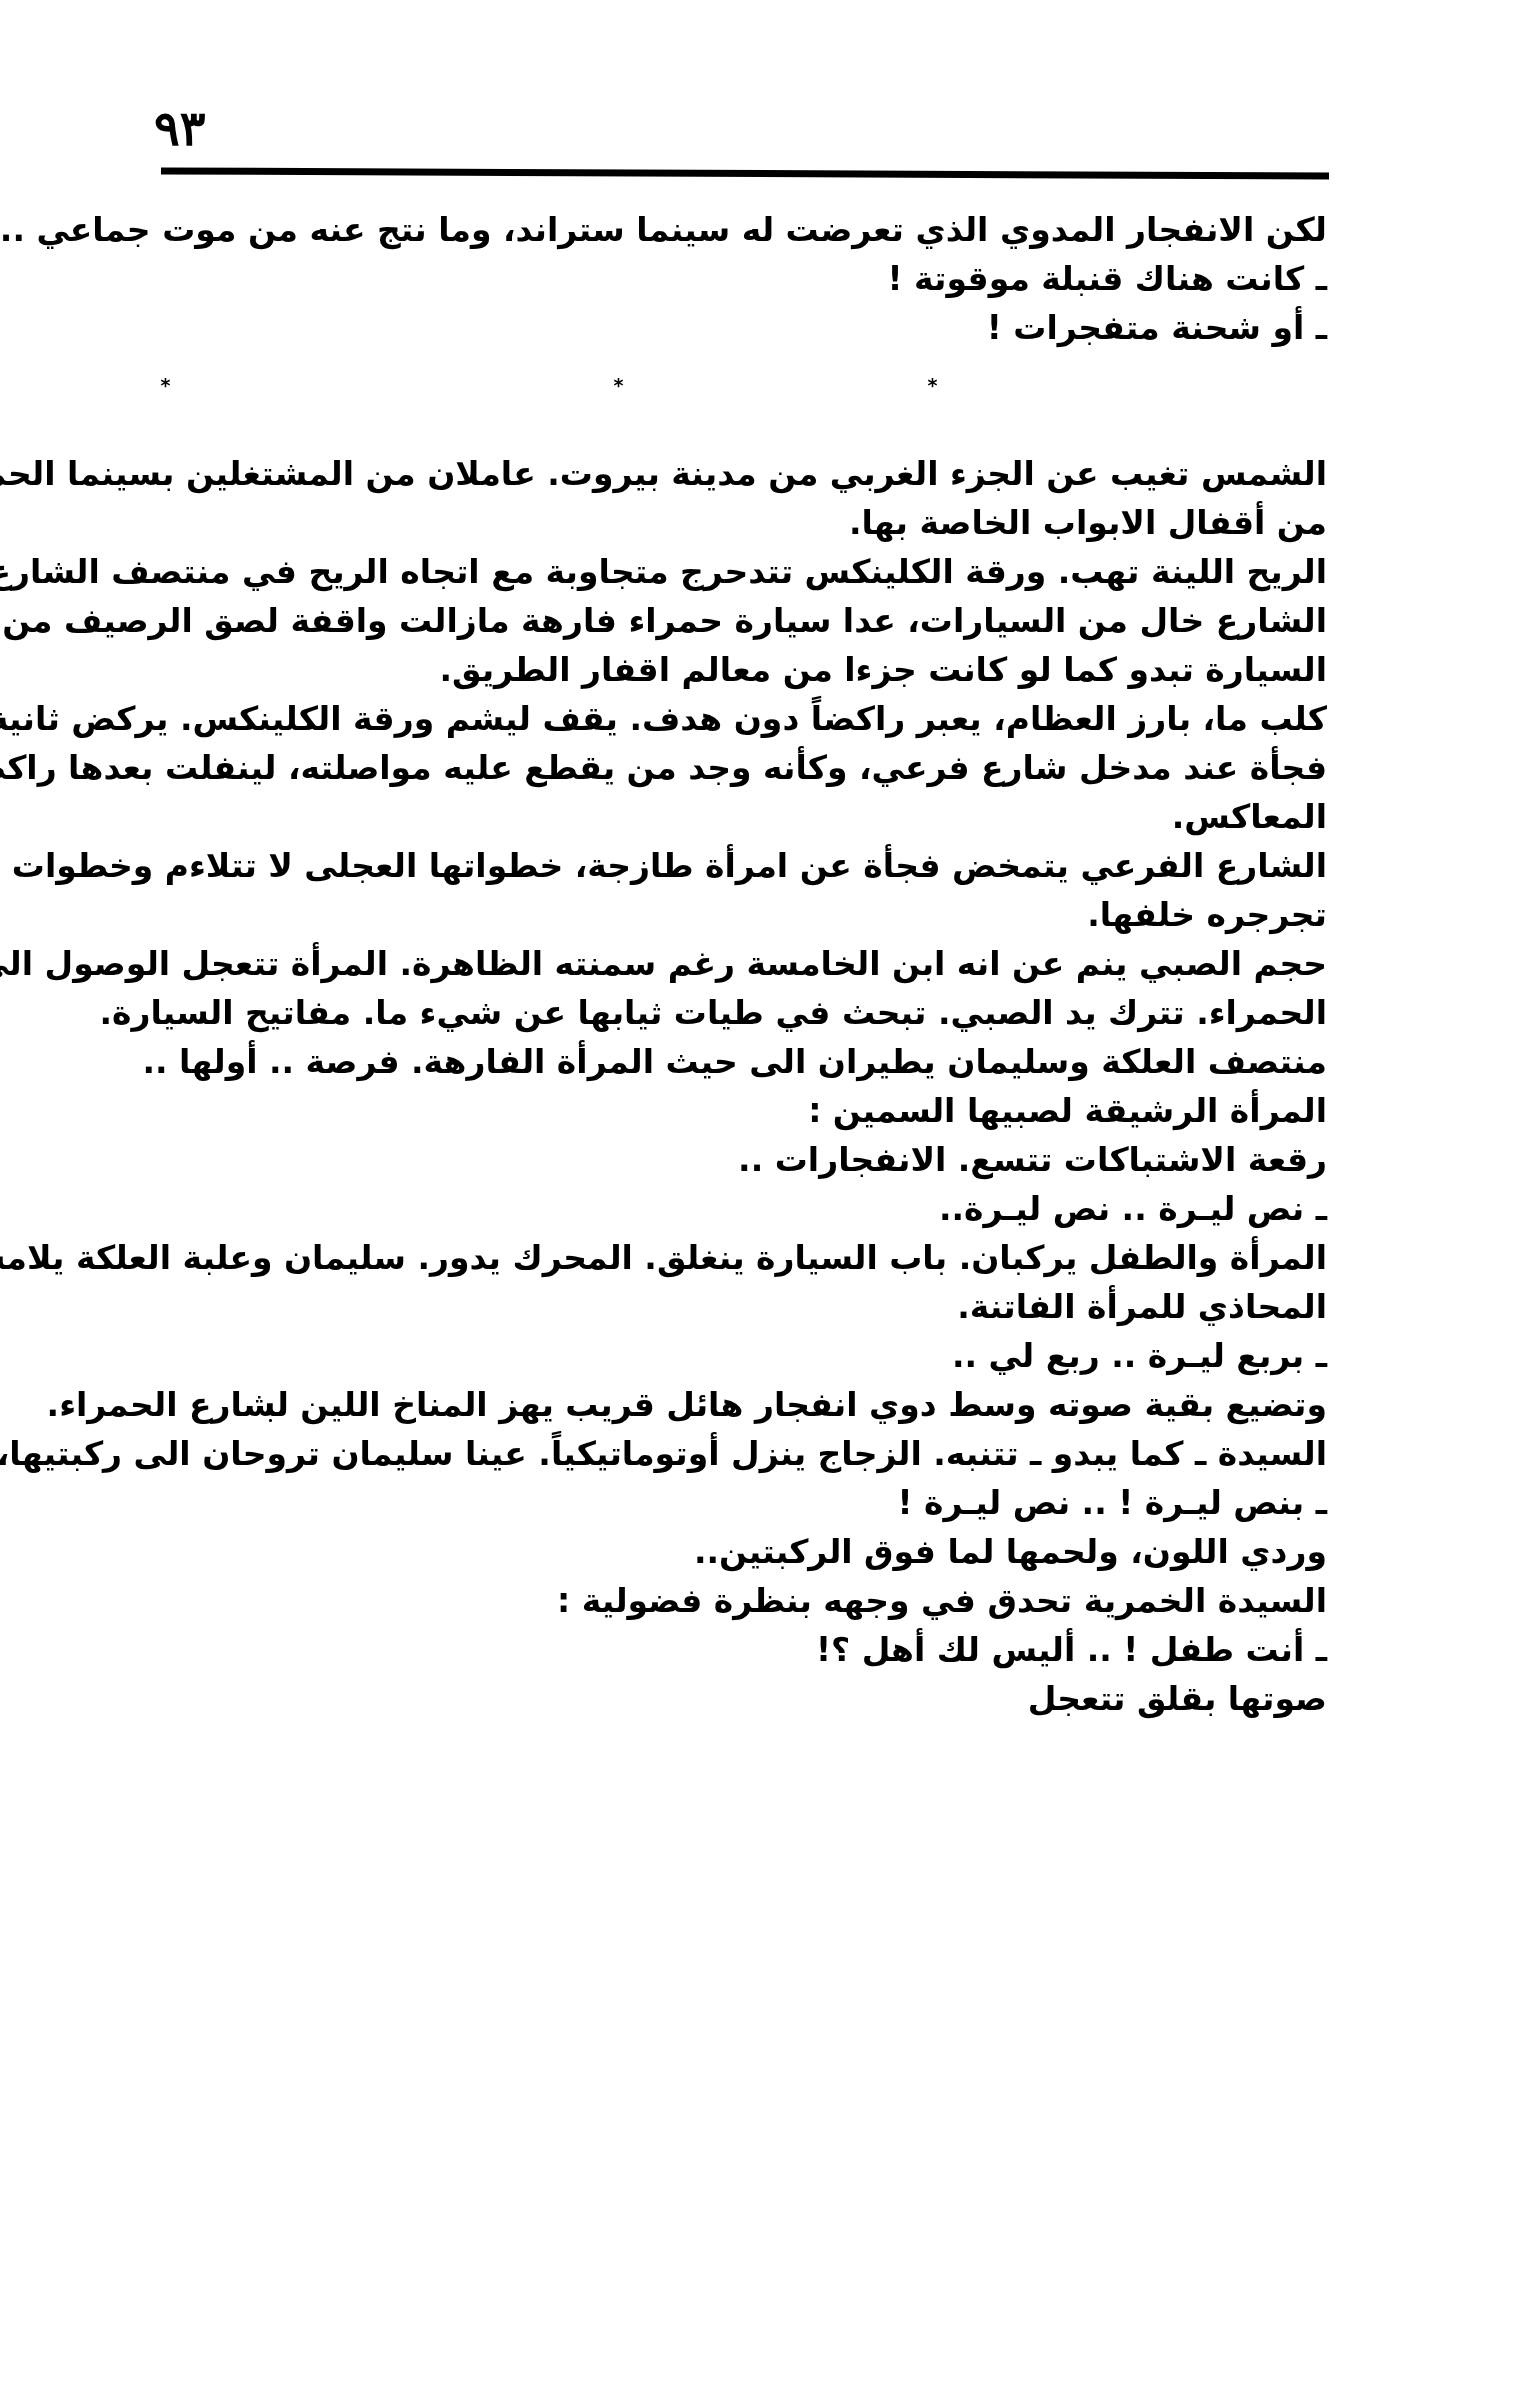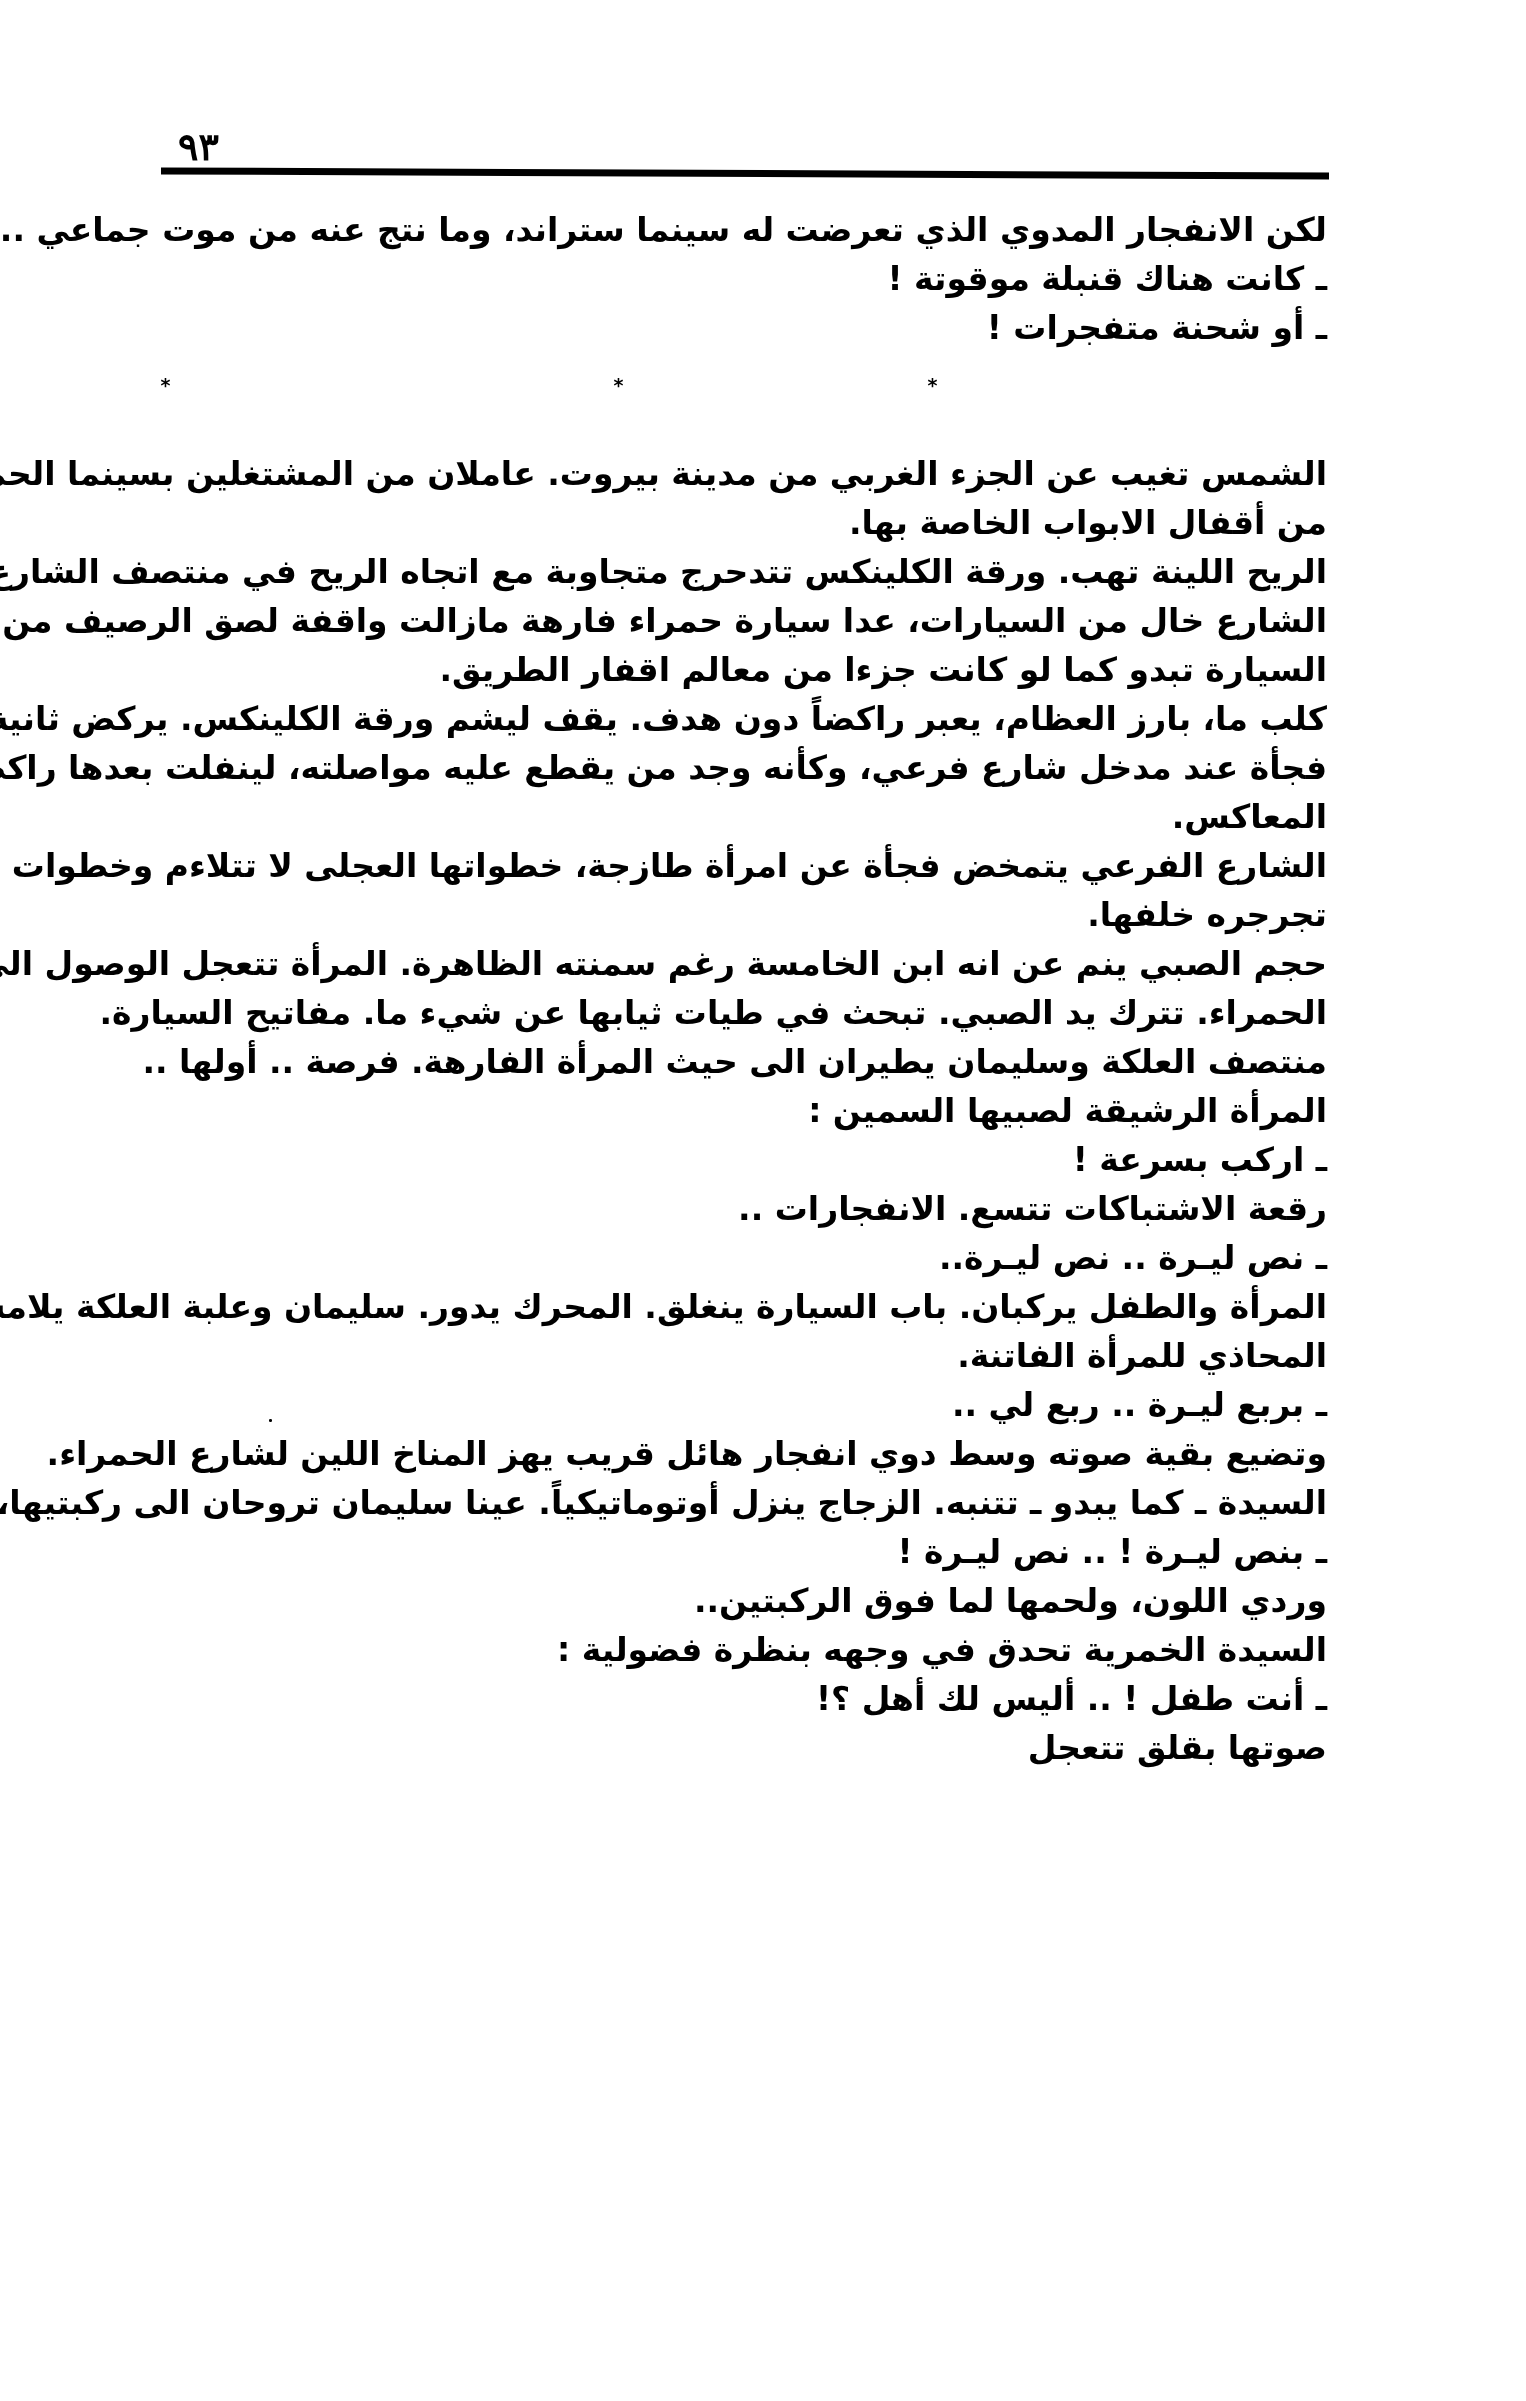--- a/index.html
+++ b/index.html
@@ -1,19 +1,19 @@
 <!DOCTYPE html>
 <html style="font-size:14px"><head>
 <meta charset="utf-8">
 <style>
   html, body { margin:0; padding:0; background:#ffffff; }
   body { width:1527px; height:2401px; position:relative; overflow:hidden; color:#000; }
   .page-number {
-    position:absolute; left:154px; top:128px;
-    font-family:"DejaVu Serif", serif; font-size:38px; font-weight:bold; line-height:1;margin-left:24px;
+    position:absolute; left:154px; top:104px;
+    font-family:"DejaVu Serif", serif; font-size:48px; font-weight:bold; line-height:1;
   }
   .header-rule {
     position:absolute; left:161px; top:170px; width:1168px; height:7px;
     background:#000; transform:skewY(0.25deg);
   }
   .text-block {
     position:absolute; left:156px; top:205px; width:1171px;
     direction:rtl; text-align:right;
     font-family:"DejaVu Sans", sans-serif; font-weight:bold;
     font-size:33px; line-height:49px;
@@ -57,21 +57,20 @@
   <div class="line">السيارة تبدو كما لو كانت جزءا من معالم اقفار الطريق.</div>
   <div class="line justify">كلب ما، بارز العظام، يعبر راكضاً دون هدف. يقف ليشم ورقة الكلينكس. يركض ثانية، ليقف</div>
   <div class="line justify">فجأة عند مدخل شارع فرعي، وكأنه وجد من يقطع عليه مواصلته، لينفلت بعدها راكضاً بالاتجاه</div>
   <div class="line">المعاكس.</div>
   <div class="line justify">الشارع الفرعي يتمخض فجأة عن امرأة طازجة، خطواتها العجلى لا تتلاءم وخطوات الصبي الذي</div>
   <div class="line">تجرجره خلفها.</div>
   <div class="line justify">حجم الصبي ينم عن انه ابن الخامسة رغم سمنته الظاهرة. المرأة تتعجل الوصول الى السيارة</div>
   <div class="line">الحمراء. تترك يد الصبي. تبحث في طيات ثيابها عن شيء ما. مفاتيح السيارة.</div>
   <div class="line">منتصف العلكة وسليمان يطيران الى حيث المرأة الفارهة. فرصة .. أولها ..</div>
   <div class="line">المرأة الرشيقة لصبيها السمين :</div>
-  <div class="line">ـ اركب بسرعة !</div>
   <div class="line">رقعة الاشتباكات تتسع. الانفجارات ..</div>
   <div class="line">ـ نص ليـرة .. نص ليـرة..</div>
   <div class="line justify">المرأة والطفل يركبان. باب السيارة ينغلق. المحرك يدور. سليمان وعلبة العلكة يلامسان الزجاج</div>
   <div class="line">المحاذي للمرأة الفاتنة.</div>
   <div class="line">ـ بربع ليـرة .. ربع لي ..</div>
   <div class="line">وتضيع بقية صوته وسط دوي انفجار هائل قريب يهز المناخ اللين لشارع الحمراء.</div>
   <div class="line justify">السيدة ـ كما يبدو ـ تتنبه. الزجاج ينزل أوتوماتيكياً. عينا سليمان تروحان الى ركبتيها، ثوبها</div>
   <div class="line">ـ بنص ليـرة ! .. نص ليـرة !</div>
   <div class="line">وردي اللون، ولحمها لما فوق الركبتين..</div>
   <div class="line">السيدة الخمرية تحدق في وجهه بنظرة فضولية :</div>

